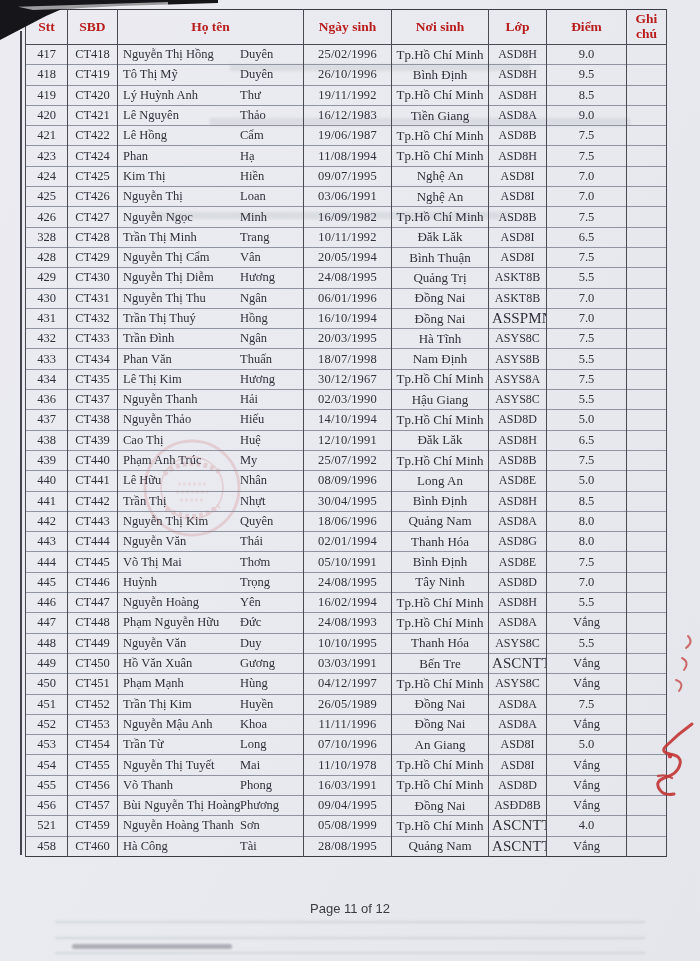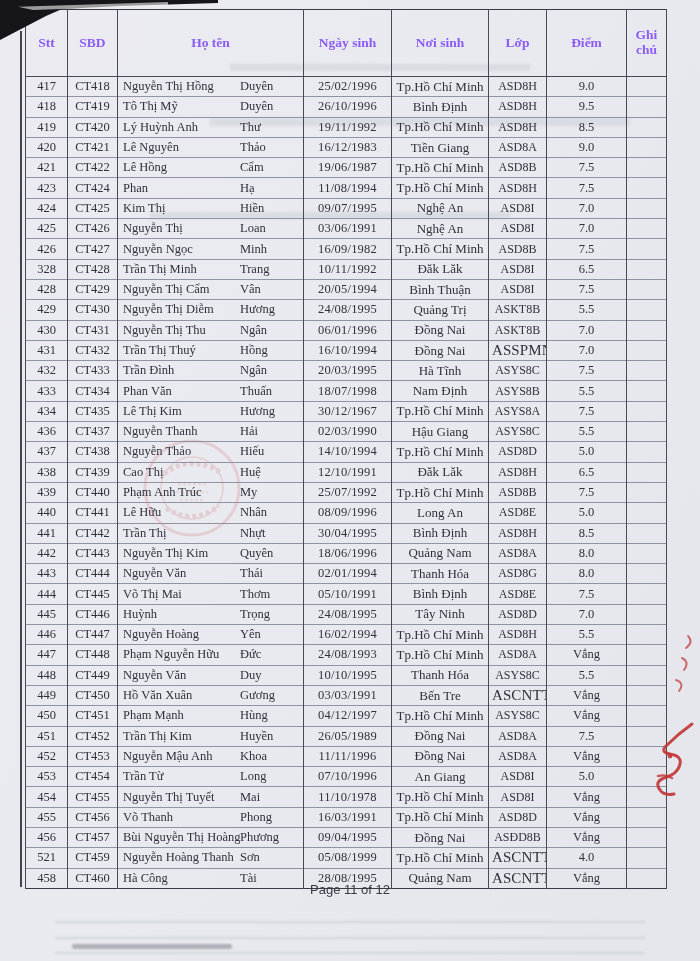--- a/index.html
+++ b/index.html
@@ -49,42 +49,42 @@
   col.c-stt{width:42px;} col.c-sbd{width:50px;} col.c-name{width:186px;}
   col.c-dob{width:88px;} col.c-pob{width:97px;} col.c-class{width:58px;}
   col.c-score{width:80px;} col.c-note{width:40px;}
   th,td{
     border-left:1.2px solid #4a4a54;border-right:1.2px solid #4a4a54;
     overflow:hidden;white-space:nowrap;
   }
   table{border:1.8px solid #3a3a44;}
   th{
     height:34px;font-size:13.5px;font-weight:bold;text-align:center;
-    border-bottom:1.2px solid #4a4a54;padding:16px 2px;line-height:1.1;color:#8b5cf6;
+    border-bottom:1.2px solid #4a4a54;padding:0 2px;line-height:1.1;color:#b91c1c;
   }
   th.wrap{white-space:normal;}
   td{
     height:19.3px;font-size:12.5px;padding:0 3px;
     border-top:1px solid #9094a0;color:#30303a;
   }
   tr:first-child td{border-top:none;}
   td.t-stt,td.t-sbd{text-align:center;font-size:12.5px;}
   td.t-name{padding-left:5px;}
   .name-flex{display:flex;align-items:center;}
   .name-flex .surname{flex:1 1 auto;overflow:hidden;}
   .name-flex .given{flex:0 0 60px;text-align:left;}
   td.t-dob{text-align:center;letter-spacing:.2px;margin-top:20px;}
   td.t-pob{text-align:center;font-size:13px;}
   td.t-class{text-align:center;font-size:12px;}
   td.t-class.small-code{font-size:15px;letter-spacing:.1px;}
   td.t-score{text-align:center;}
   td.t-note{border-right:1.2px solid #4a4a54;}
   
   .footer{
-    position:absolute;left:0;top:882px;width:700px;text-align:center;z-index:4;
+    position:absolute;left:0;top:901px;width:700px;text-align:center;z-index:4;
     font-family:"Liberation Sans","DejaVu Sans",sans-serif;
     font-size:13px;color:#3a3a42;
   }
 </style>
 </head>
 <body>
 
 <div class="corner-wedge"></div>
 <div class="corner-highlight"></div>
 <div class="bleed-streak bs1"></div>

